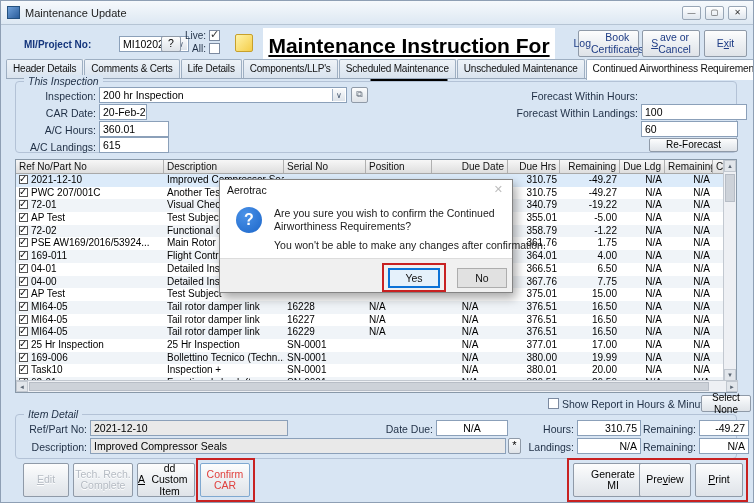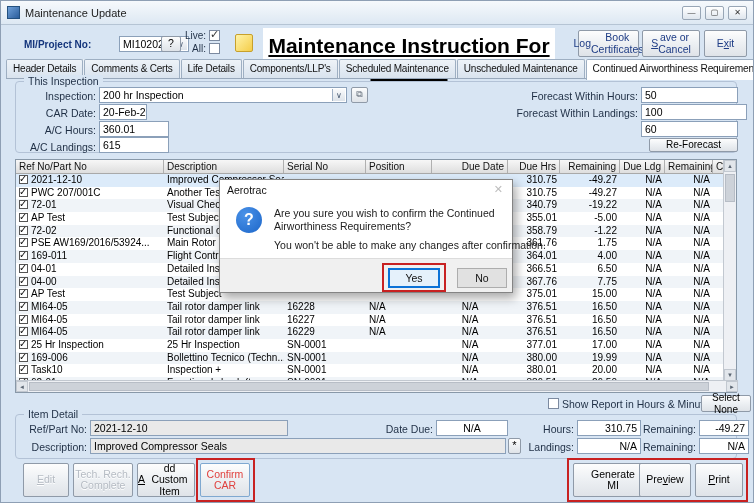--- a/index.html
+++ b/index.html
@@ -45,21 +45,21 @@
 
   
   .tabs { position:absolute; left:5px; top:58px; width:744px; height:20px; display:flex;
     border-bottom:1px solid #98a8bb; background:#e9eff6; }
   .tab { padding:3px 6px 0 6px; font-size:10px; letter-spacing:-0.2px; color:#111;
     background:linear-gradient(#eef3f8,#d9e3ee); border:1px solid #9eafc2; border-bottom:none;
     border-radius:2px 2px 0 0; margin-right:1px; white-space:nowrap; }
   .tab.active { background:#fff; position:relative; top:0px; height:21px; z-index:2; font-size:10.2px; }
 
   
-  .fs { position:absolute; border:1px solid #b3c2d6; border-radius:4px; }
+  .fs { position:absolute; border:1px solid #b3c2d6; border-radius:4px;font-style:italic; }
   .fs .legend { position:absolute; top:-7px; left:8px; background:#d8e5f3; padding:0 4px;
     font-size:10.5px; color:#1f2f45; }
 
   
   .grid { position:absolute; left:14px; top:158px; width:722px; height:234px;
     border:1px solid #8898a8; background:#fff; }
   .ghead { position:absolute; left:0; top:0; width:709px; height:14px; white-space:nowrap;
     background:linear-gradient(#f7f7f7,#dedede); border-bottom:1px solid #a9a9a9; }
   .hcell { display:inline-block; vertical-align:top; height:13px; line-height:13px; font-size:10px;
     padding:0 3px; overflow:hidden; white-space:nowrap; border-right:1px solid #b0b0b0; color:#111; }
@@ -150,21 +150,20 @@
   </div>
   <div class="btn" style="left:350px; top:86px; width:17px; height:16px; font-size:9px; color:#5a6572;">⧉</div>
   <div class="lbl r" style="left:30px; top:106px; width:65px;">CAR Date:</div>
   <div class="fld center" style="left:98px; top:103px; width:48px;">20-Feb-2023</div>
   <div class="lbl r" style="left:30px; top:123px; width:65px;">A/C Hours:</div>
   <div class="fld" style="left:98px; top:120px; width:70px;">360.01</div>
   <div class="lbl r" style="left:18px; top:140px; width:77px;">A/C Landings:</div>
   <div class="fld" style="left:98px; top:136px; width:70px;">615</div>
 
   <div class="lbl r" style="left:497px; top:89px; width:140px;">Forecast Within Hours:</div>
-  <div class="fld" style="left:640px; top:86px; width:97px;">50</div>
   <div class="lbl r" style="left:487px; top:106px; width:150px;">Forecast Within Landings:</div>
   <div class="fld" style="left:640px; top:103px; width:106px;">100</div>
   <div class="fld" style="left:640px; top:120px; width:97px;">60</div>
   <div class="btn" style="left:648px; top:137px; width:89px; height:14px; font-size:10px;">Re-Forecast</div>
 
   <div class="grid">
     <div class="ghead"><div class="hcell c-ref">Ref No/Part No</div><div class="hcell c-desc">Description</div><div class="hcell c-serial">Serial No</div><div class="hcell c-pos">Position</div><div class="hcell c-due_date" style="text-align: right;">Due Date</div><div class="hcell c-due_hrs" style="text-align: right;">Due Hrs</div><div class="hcell c-rem_hrs" style="text-align: right;">Remaining</div><div class="hcell c-due_ldg" style="text-align: right;">Due Ldg</div><div class="hcell c-rem_ldg" style="text-align: right;">Remaining</div><div class="hcell c-cf">C/f</div></div>
     <div class="gbody">
         <div class="grow shade sel"><div class="gcell c-ref"><span class="gcb on"></span><span>2021-12-10</span></div><div class="gcell c-desc">Improved Compressor Seals</div><div class="gcell c-serial"></div><div class="gcell c-pos"></div><div class="gcell c-due_date" style="text-align: center;"></div><div class="gcell c-due_hrs" style="text-align: right;">310.75</div><div class="gcell c-rem_hrs" style="text-align: right;">-49.27</div><div class="gcell c-due_ldg" style="text-align: right;">N/A</div><div class="gcell c-rem_ldg" style="text-align: right;">N/A</div><div class="gcell c-cf"></div></div>
         <div class="grow"><div class="gcell c-ref"><span class="gcb on"></span><span>PWC 207/001C</span></div><div class="gcell c-desc">Another Test S</div><div class="gcell c-serial"></div><div class="gcell c-pos"></div><div class="gcell c-due_date" style="text-align: center;"></div><div class="gcell c-due_hrs" style="text-align: right;">310.75</div><div class="gcell c-rem_hrs" style="text-align: right;">-49.27</div><div class="gcell c-due_ldg" style="text-align: right;">N/A</div><div class="gcell c-rem_ldg" style="text-align: right;">N/A</div><div class="gcell c-cf"></div></div>

